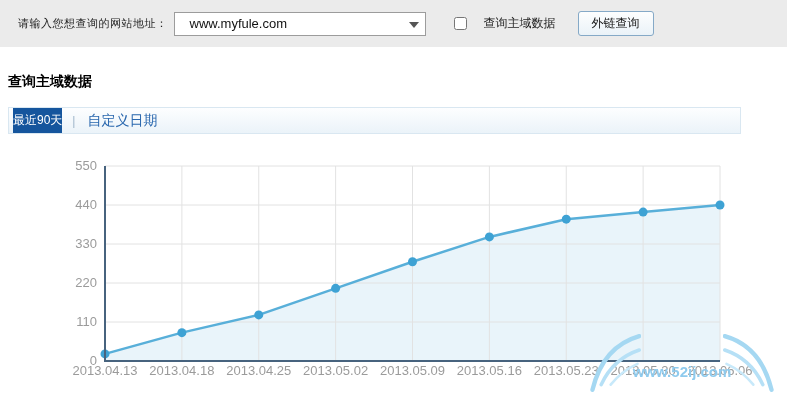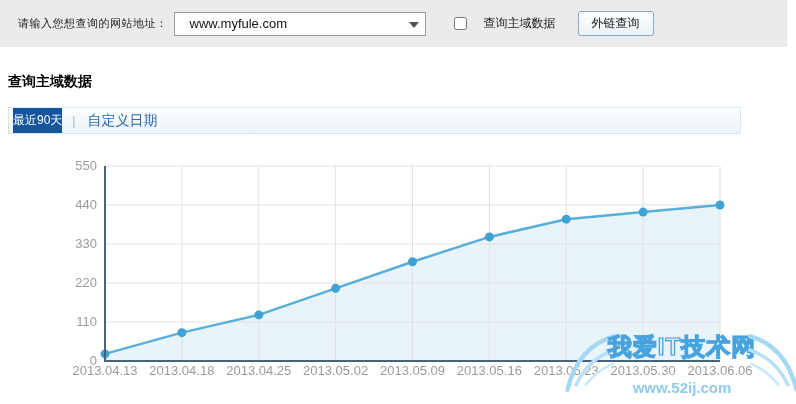--- a/index.html
+++ b/index.html
@@ -140,21 +140,20 @@
     <text x="720" y="227" text-anchor="middle" fill="#9b9b9b" font-size="13">2013.06.06</text>
   </svg>
 
 <div class="watermark">
   <svg class="wing" width="52" height="66" viewBox="0 0 60 70">
     <path d="M58 4 Q16 16 4 66" fill="none" stroke="#a5d8f2" stroke-width="5" stroke-linecap="round"></path>
     <path d="M58 20 Q28 30 14 60" fill="none" stroke="#b6e0f6" stroke-width="4" stroke-linecap="round"></path>
     <path d="M56 36 Q38 44 25 60" fill="none" stroke="#c8e9fa" stroke-width="3" stroke-linecap="round"></path>
   </svg>
   <div class="wm-text">
-    <div class="wm-title">我爱IT技术网</div>
     <div class="wm-url">www.52ij.com</div>
   </div>
   <svg class="wing" width="52" height="66" viewBox="0 0 60 70">
     <g transform="translate(60,0) scale(-1,1)">
       <path d="M58 4 Q16 16 4 66" fill="none" stroke="#a5d8f2" stroke-width="5" stroke-linecap="round"></path>
       <path d="M58 20 Q28 30 14 60" fill="none" stroke="#b6e0f6" stroke-width="4" stroke-linecap="round"></path>
       <path d="M56 36 Q38 44 25 60" fill="none" stroke="#c8e9fa" stroke-width="3" stroke-linecap="round"></path>
     </g>
   </svg>
 </div>

